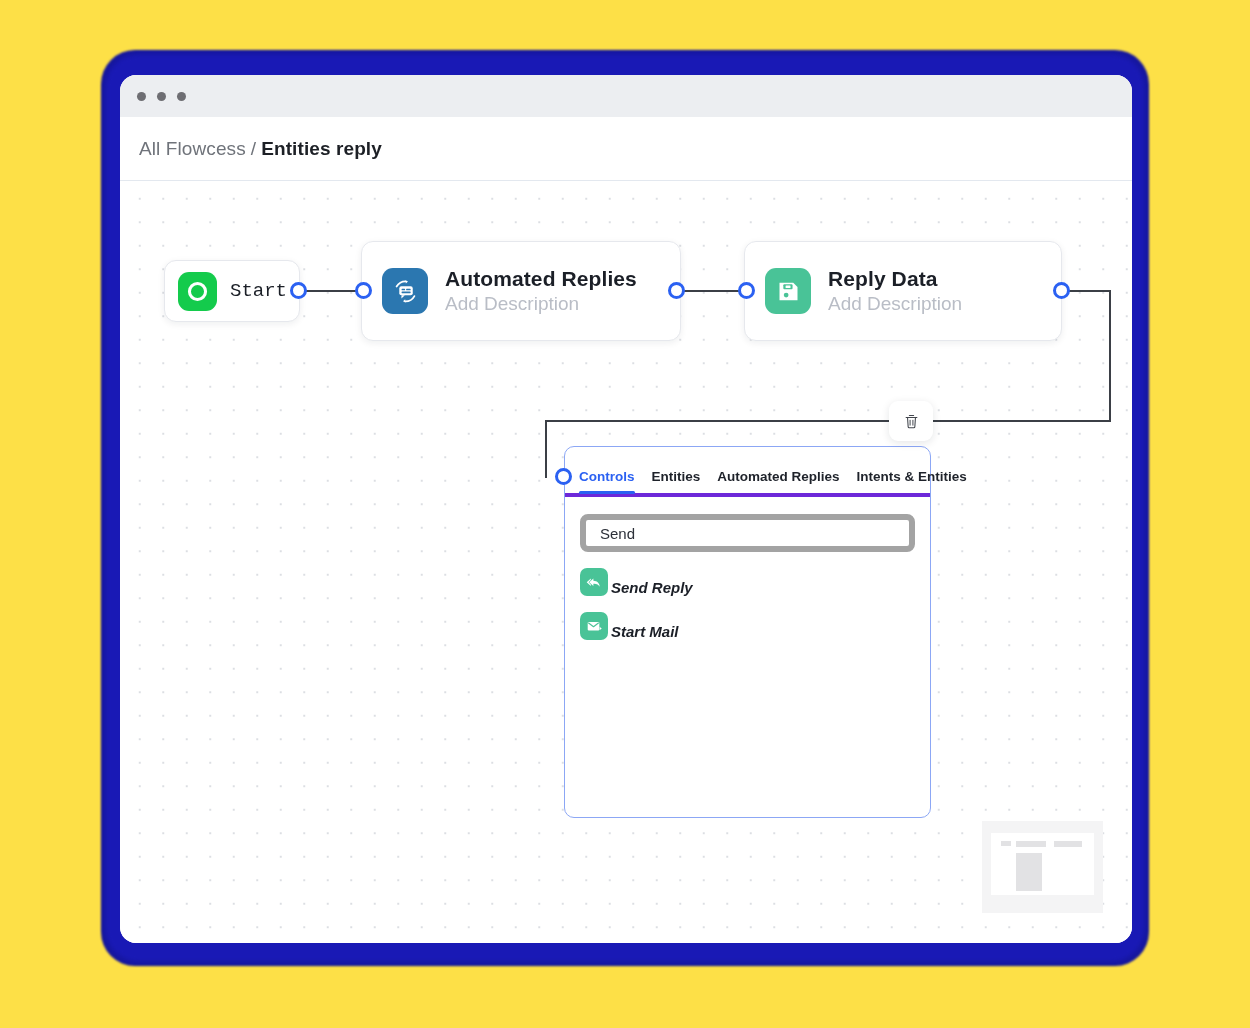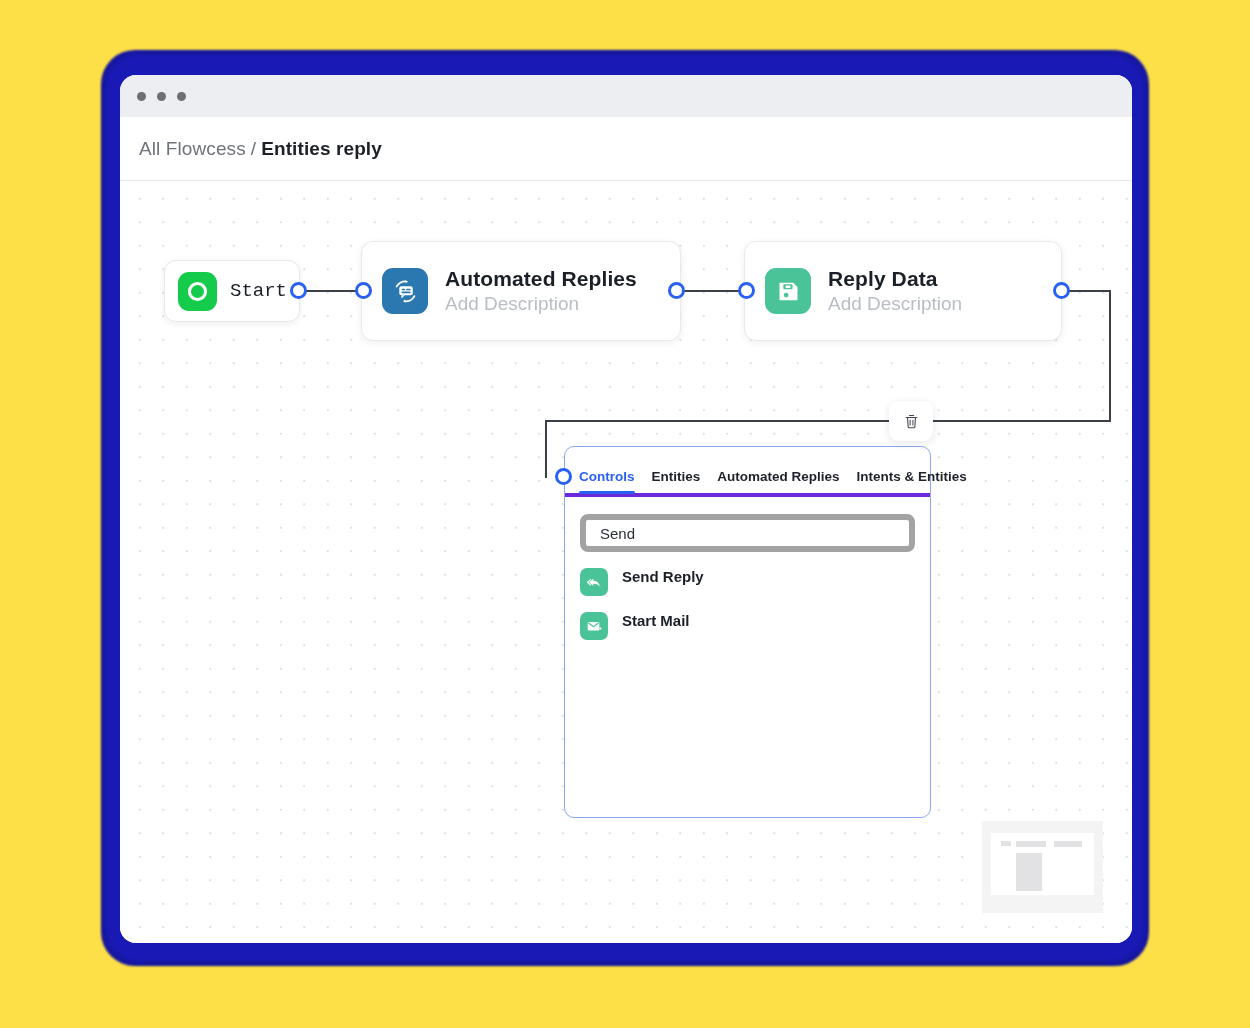--- a/index.html
+++ b/index.html
@@ -232,23 +232,24 @@
 
   .section-title {
     margin-top: 20px;
     font-size: 16px;
     color: #a9aeb8;
     letter-spacing: .2px;
   }
 
   .out-item {
     display: flex;
-    align-items: flex-start;
-    gap: 14px;
+    align-items: flex-end;
+    gap: 3px;
     margin-top: 16px;
+    font-style: italic;
   }
   .out-icon {
     width: 28px; height: 28px;
     border-radius: 7px;
     background: #49c397;
     display: flex; align-items: center; justify-content: center;
     flex: 0 0 auto;
   }
   .out-label { font-size: 15px; font-weight: 700; color: #1b1f27; }
 

